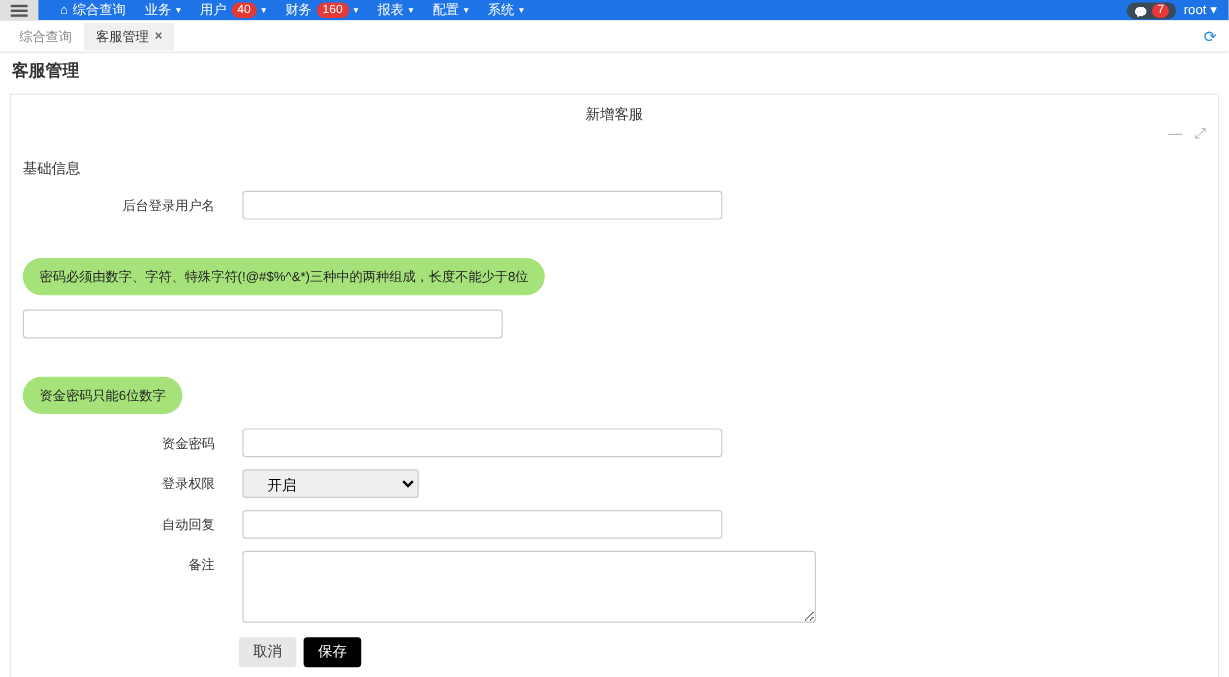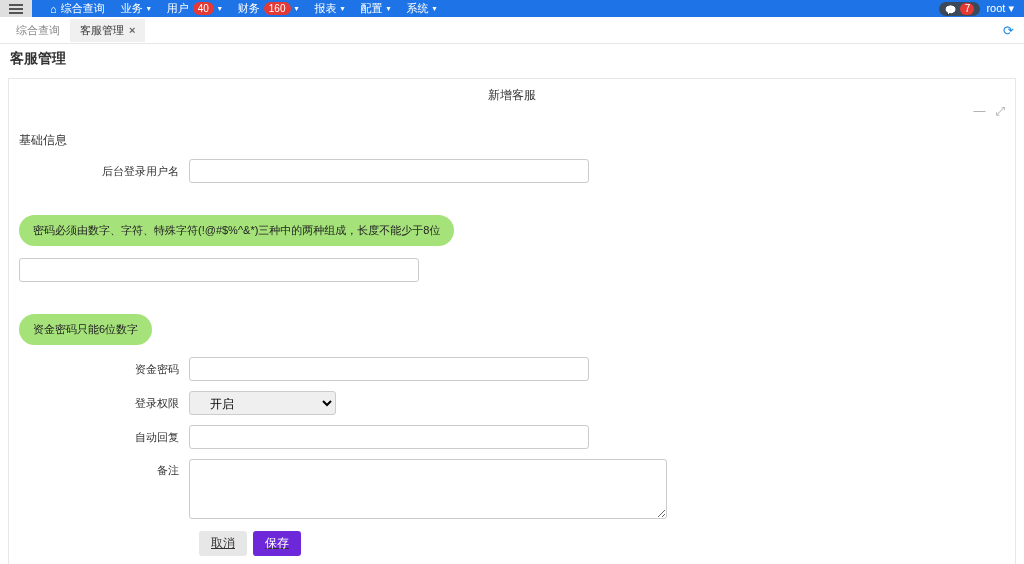--- a/index.html
+++ b/index.html
@@ -179,20 +179,21 @@
       font-size: 12px;
       padding: 6px 0 10px 0;
       color: #333;
     }
     
     
     .form-row {
       display: flex;
       align-items: center;
       margin-bottom: 10px;
+      gap: 13px;
     }
     .form-label {
       width: 170px;
       text-align: right;
       padding-right: 10px;
       font-size: 11px;
       color: #333;
     }
     .form-control {
       border: 1px solid #ccc;
@@ -227,35 +228,34 @@
       font-size: 11px;
       margin: 22px 0 12px 0;
     }
     
     
     .btn-row {
       padding-left: 180px;
       margin-top: 12px;
       display: flex;
       gap: 6px;
-      text-decoration: underline;
     }
     .btn {
       padding: 4px 12px;
       font-size: 12px;
       border: none;
       border-radius: 3px;
       cursor: pointer;
     }
     .btn-default {
       background: #e7e7e7;
       color: #333;
     }
     .btn-primary {
-      background: #6d28d9;
+      background: #000000;
       color: #fff;
     }
   </style>
 </head>
 <body>
 
 <div class="navbar">
   <div class="hamburger">
     <span></span>
       <span></span>

